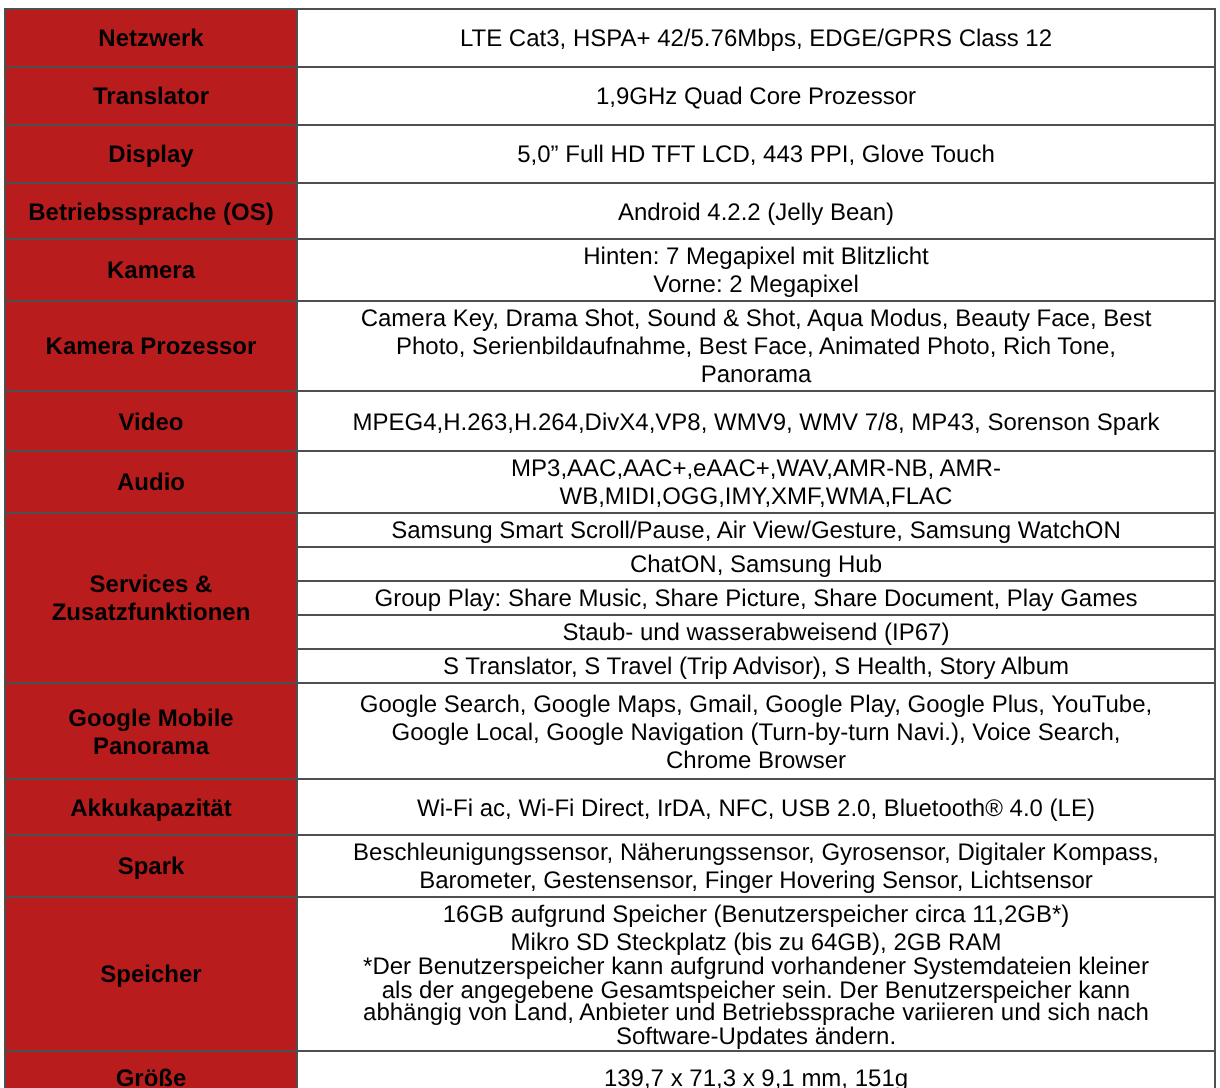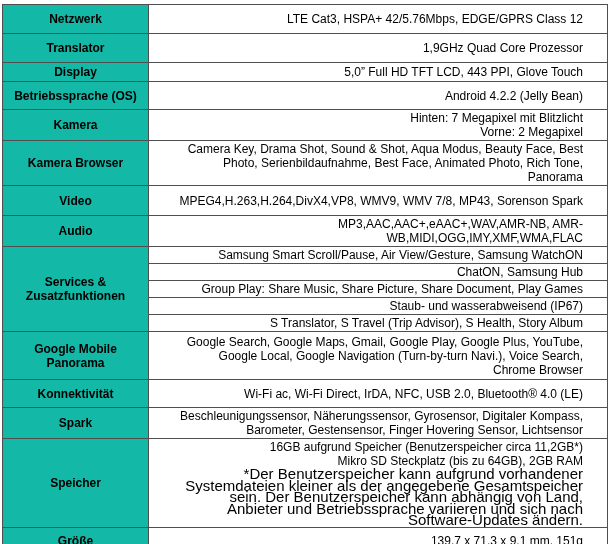--- a/index.html
+++ b/index.html
@@ -13,39 +13,39 @@
     table-layout: fixed;
     width: 605px;
     margin: 4px 0 0 2px;
   }
   .spec th, .spec td {
     border: 1px solid #4f4f4f;
     font-size: 12px;
     overflow: hidden;
   }
   .spec th.label {
-    background: #14b8a6;
+    background: #b91c1c;
     font-weight: bold;
     text-align: center;
     vertical-align: middle;
     padding: 2px 6px;
     line-height: 14px;
     margin-top: 44px;
   }
   .spec td.value {
     background: #ffffff;
-    text-align: right;
+    text-align: center;
     vertical-align: middle;
     padding: 1px 24px;
     line-height: 14px;
   }
   .lines { white-space: pre-line; }
   td.subrow { padding: 0 8px; }
   .footnote {
-    font-size: 15px;
+    font-size: 12px;
     line-height: 11.5px;
     white-space: normal;
     color: #000000;
   }
 </style>
 </head>
 <body>
 
 <table class="spec">
   <colgroup>
@@ -54,35 +54,35 @@
   </colgroup>
   <tbody>
     <tr style="height:29px">
       <th class="label">Netzwerk</th>
       <td class="value lines">LTE Cat3, HSPA+ 42/5.76Mbps, EDGE/GPRS Class 12</td>
     </tr>
     <tr style="height:29px">
       <th class="label">Translator</th>
       <td class="value lines">1,9GHz Quad Core Prozessor</td>
     </tr>
-    <tr style="height:19px">
+    <tr style="height:29px">
       <th class="label">Display</th>
       <td class="value lines">5,0”  Full HD TFT LCD, 443 PPI, Glove Touch</td>
     </tr>
     <tr style="height:28px">
       <th class="label">Betriebssprache (OS)</th>
       <td class="value lines">Android 4.2.2 (Jelly Bean)</td>
     </tr>
     <tr style="height:31px">
       <th class="label">Kamera</th>
       <td class="value lines">Hinten: 7 Megapixel mit Blitzlicht
 Vorne: 2 Megapixel</td>
     </tr>
     <tr style="height:31px">
-      <th class="label">Kamera Browser</th>
+      <th class="label">Kamera Prozessor</th>
       <td class="value lines">Camera Key, Drama Shot, Sound &amp; Shot, Aqua Modus, Beauty Face, Best Photo, Serienbildaufnahme, Best Face, Animated Photo, Rich Tone, Panorama</td>
     </tr>
     <tr style="height:30px">
       <th class="label">Video</th>
       <td class="value lines">MPEG4,H.263,H.264,DivX4,VP8, WMV9, WMV 7/8, MP43, Sorenson Spark</td>
     </tr>
     <tr style="height:29px">
       <th class="label">Audio</th>
       <td class="value lines">MP3,AAC,AAC+,eAAC+,WAV,AMR-NB, AMR-
 WB,MIDI,OGG,IMY,XMF,WMA,FLAC</td>
@@ -101,21 +101,21 @@
       <td class="value subrow">Staub- und wasserabweisend (IP67)</td>
     </tr>
     <tr style="height:15px">
       <td class="value subrow">S Translator, S Travel (Trip Advisor), S Health, Story Album</td>
     </tr>
     <tr style="height:48px">
       <th class="label">Google Mobile Panorama</th>
       <td class="value lines">Google Search, Google Maps, Gmail, Google Play, Google Plus, YouTube, Google Local, Google Navigation (Turn-by-turn Navi.), Voice Search, Chrome Browser</td>
     </tr>
     <tr style="height:28px">
-      <th class="label">Konnektivität</th>
+      <th class="label">Akkukapazität</th>
       <td class="value lines">Wi-Fi ac, Wi-Fi Direct, IrDA, NFC, USB 2.0, Bluetooth® 4.0 (LE)</td>
     </tr>
     <tr style="height:29px">
       <th class="label">Spark</th>
       <td class="value lines">Beschleunigungssensor, Näherungssensor, Gyrosensor, Digitaler Kompass, Barometer, Gestensensor, Finger Hovering Sensor, Lichtsensor</td>
     </tr>
     <tr style="height:67px">
       <th class="label">Speicher</th>
       <td class="value">
         <div class="lines">16GB aufgrund Speicher (Benutzerspeicher circa 11,2GB*)

